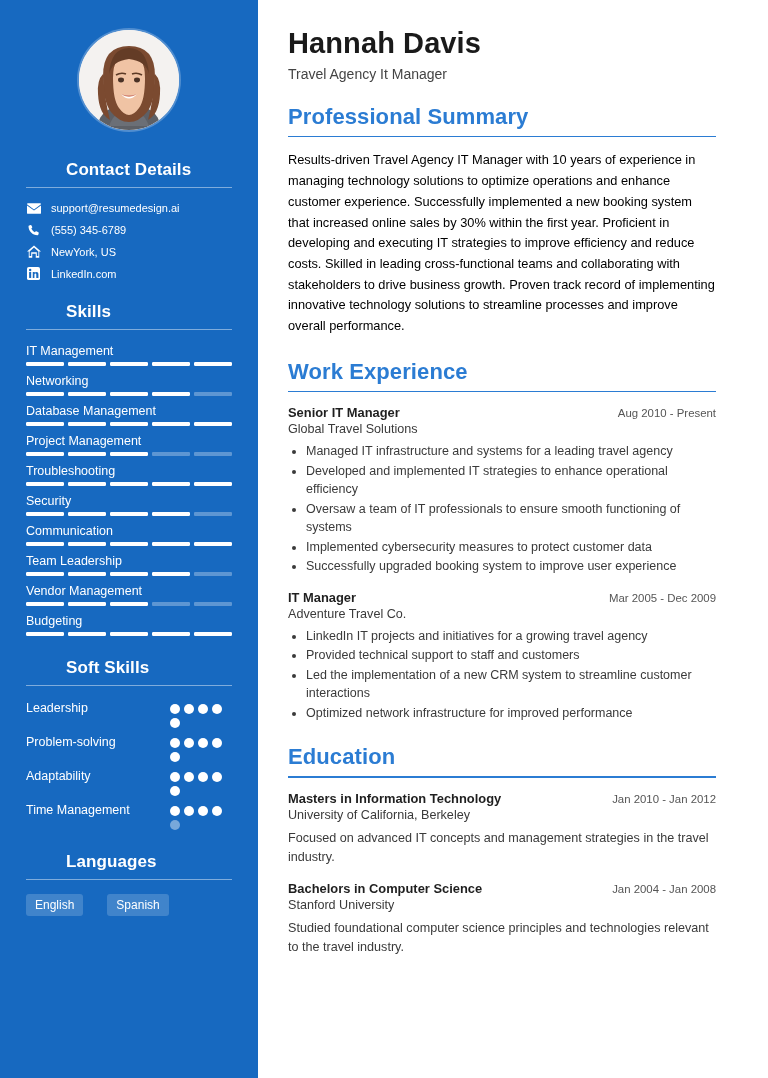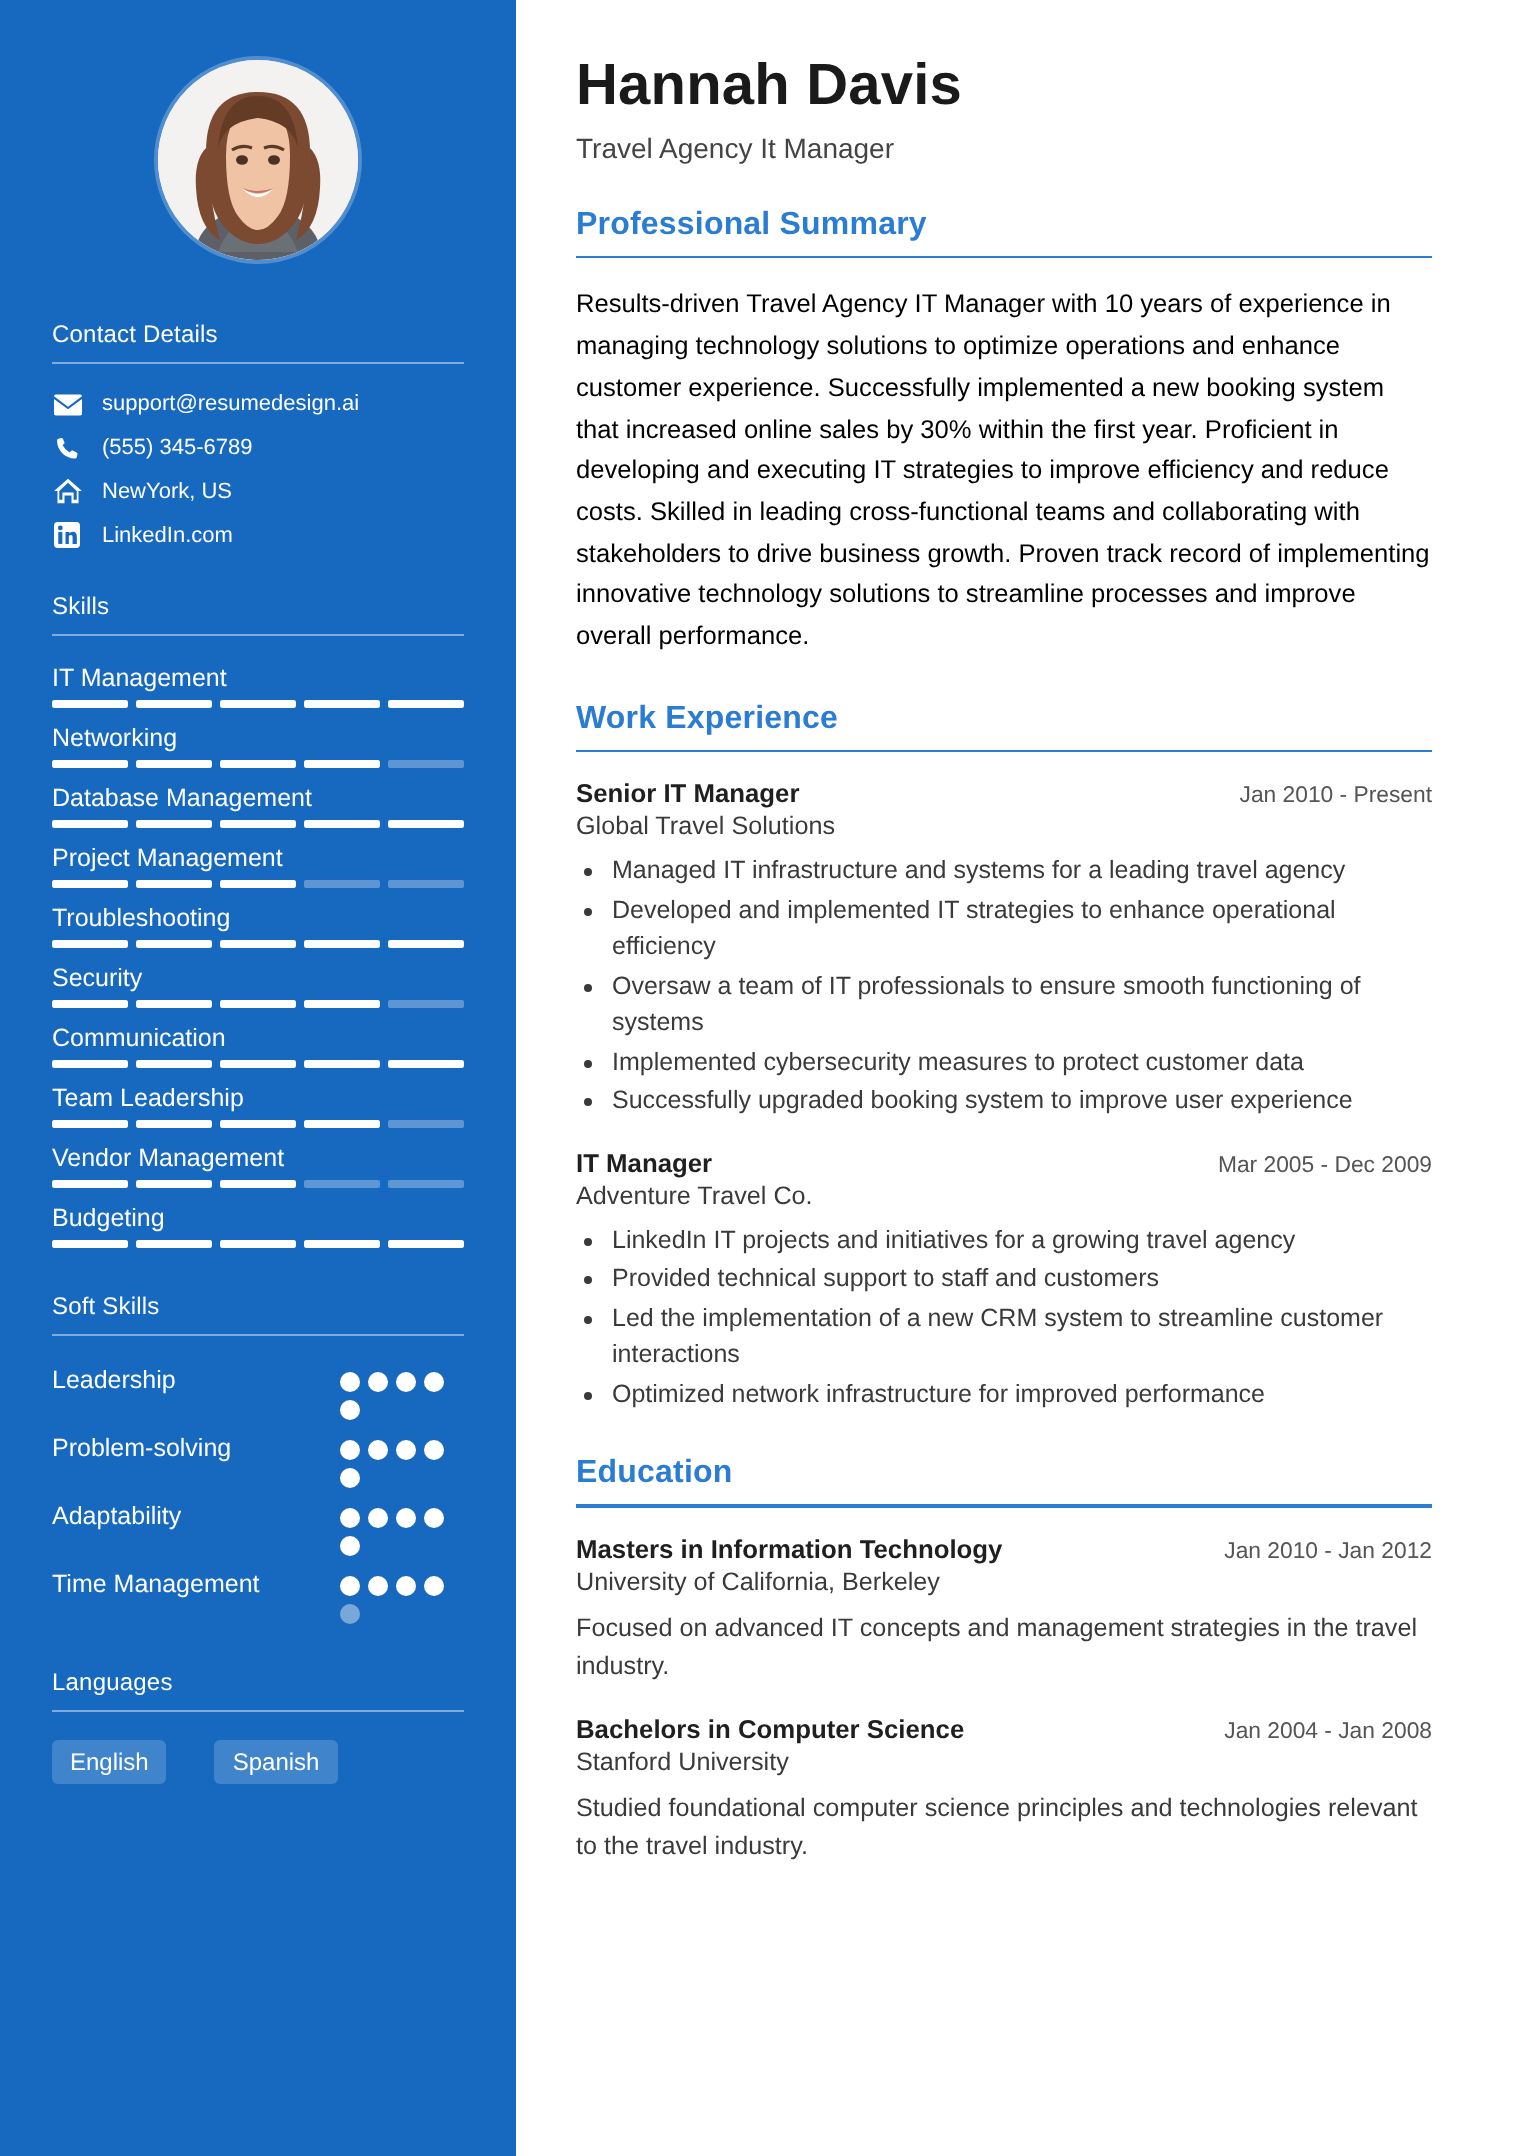--- a/index.html
+++ b/index.html
@@ -19,22 +19,22 @@
   }
   .avatar-wrap { display:flex; justify-content:center; margin-bottom: 30px; }
   .avatar {
     width: 100px; height: 100px; border-radius: 50%;
     overflow: hidden; background: #f3f1ef; position: relative;
     box-shadow: 0 0 0 2px rgba(255,255,255,0.25);
   }
   .avatar svg { display:block; width:100%; height:100%; }
 
   .side-h {
-    font-size: 12px; font-weight: normal; letter-spacing: .1px;
-    color:#fff; margin-bottom: 7px;
+    font-size: 17px; font-weight: bold; letter-spacing: .1px;
+    color:#fff; margin-bottom: 7px; margin-left: 40px;
   }
   .side-rule { height:1px; background: rgba(255,255,255,.45); margin-bottom: 14px; }
   .side-block { margin-bottom: 22px; }
 
   .contact-list { list-style:none; }
   .contact-row { display:flex; align-items:center; gap:10px; margin-bottom: 9px; font-size:12.5px; }
   .cicon { width:15px; min-width:15px; display:flex; justify-content:center; align-items:center; }
   .cicon svg { fill:#fff; display:block; }
   .contact-txt { font-size:11px; color:#fff; }
 
@@ -58,21 +58,21 @@
     background: rgba(255,255,255,.18);
     border-radius: 3px; padding: 4px 9px; font-size:12px; color:#fff;
   }
 
   
   .main { flex:1 1 auto; padding: 28px 52px 0 30px; color:#333; }
   .name { font-size: 29px; font-weight: bold; color:#1a1a1a; letter-spacing:.1px; line-height:1.1; }
   .role { font-size: 14px; color:#444; margin-top: 6px; }
 
   .sec { margin-top: 22px; }
-  .sec-h { font-size: 16px; font-weight: bold; color:#2b7cd3; letter-spacing:.1px; }
+  .sec-h { font-size: 22px; font-weight: bold; color:#2b7cd3; letter-spacing:.1px; }
   .sec-rule { height:1.5px; background:#2b7cd3; margin-top:6px; margin-bottom:13px; }
 
   .summary { font-size: 12.8px; line-height: 1.62; color:#000000; }
 
   .entry { margin-bottom: 14px; }
   .entry-head { display:flex; justify-content:space-between; align-items:baseline; gap:12px; }
   .entry-title { font-size:12.9px; font-weight:bold; color:#1f1f1f; }
   .entry-date { font-size:11.4px; color:#555; white-space:nowrap; }
   .entry-org { font-size:12.6px; color:#3a3a3a; margin-top:2px; }
   .bullets { margin: 6px 0 0 18px; }
@@ -425,21 +425,21 @@
       <p class="summary">Results-driven Travel Agency IT Manager with 10 years of experience in managing technology solutions to optimize operations and enhance customer experience. Successfully implemented a new booking system that increased online sales by 30% within the first year. Proficient in developing and executing IT strategies to improve efficiency and reduce costs. Skilled in leading cross-functional teams and collaborating with stakeholders to drive business growth. Proven track record of implementing innovative technology solutions to streamline processes and improve overall performance.</p>
     </section>
 
     <section class="sec">
       <div class="sec-h">Work Experience</div>
       <div class="sec-rule"></div>
       <div id="work-list">
           <div class="entry">
             <div class="entry-head">
               <span class="entry-title">Senior IT Manager</span>
-              <span class="entry-date">Jan 2010 - Present</span>
+              <span class="entry-date">Aug 2010 - Present</span>
             </div>
             <div class="entry-org">Global Travel Solutions</div>
             <ul class="bullets">
               <li>Managed IT infrastructure and systems for a leading travel agency</li>
               <li>Developed and implemented IT strategies to enhance operational efficiency</li>
               <li>Oversaw a team of IT professionals to ensure smooth functioning of systems</li>
               <li>Implemented cybersecurity measures to protect customer data</li>
               <li>Successfully upgraded booking system to improve user experience</li>
             </ul>
           </div>

